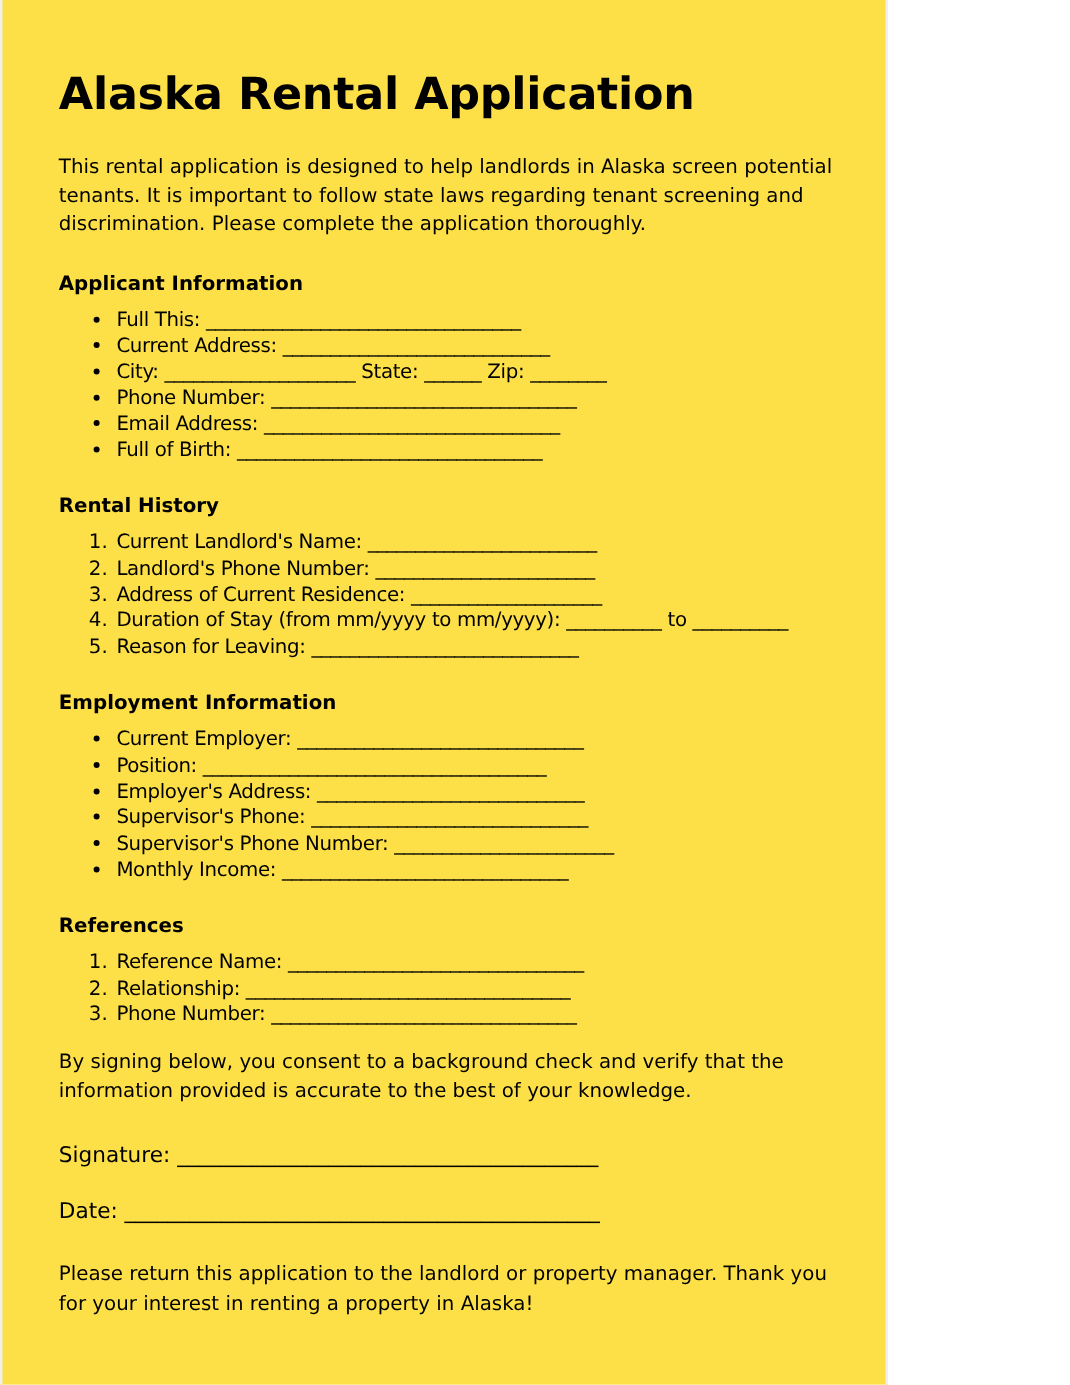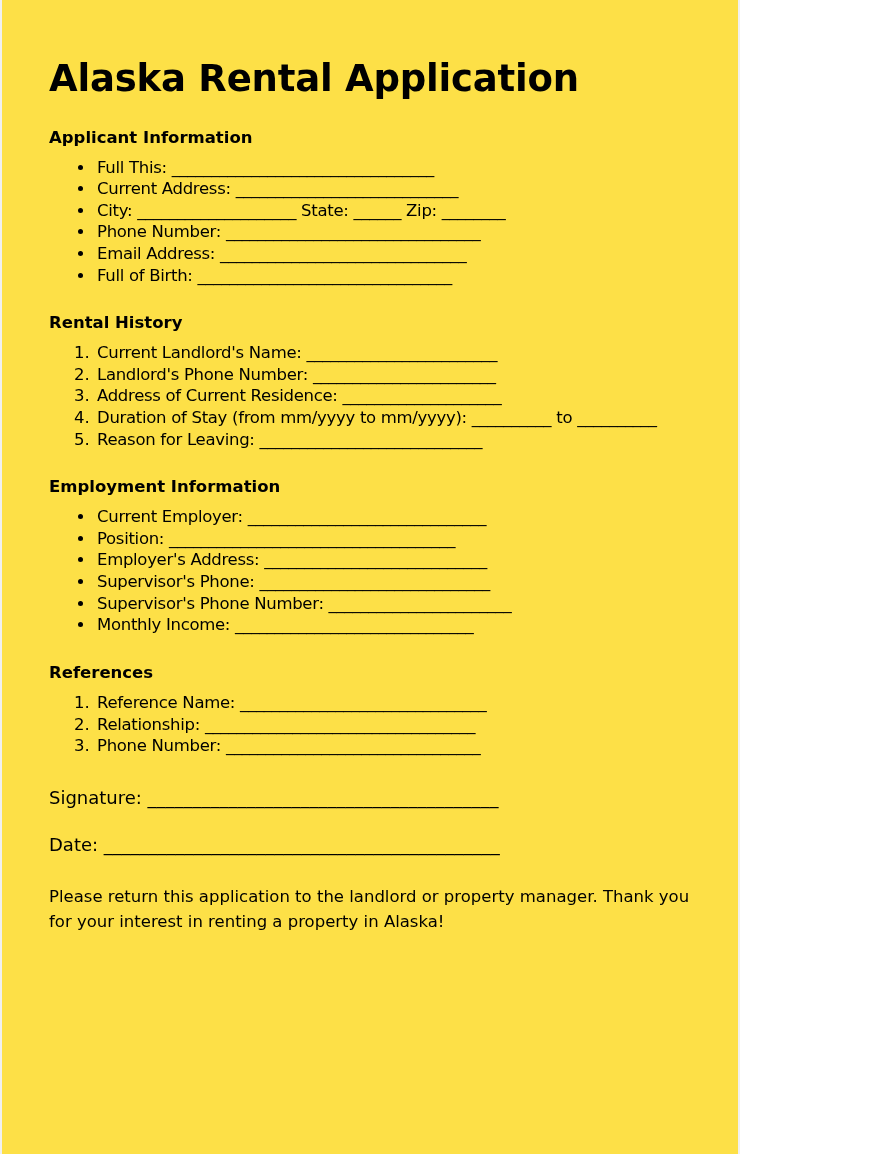--- a/index.html
+++ b/index.html
@@ -104,20 +104,21 @@
 <body>
 
 <div class="page">
   <div class="edge-left"></div>
   <div class="edge-right"></div>
 
   <div class="content">
 
     <h1 class="doc-title">Alaska Rental Application</h1>
 
+    <p class="intro">This rental application is designed to help landlords in Alaska screen potential tenants. It is important to follow state laws regarding tenant screening and discrimination. Please complete the application thoroughly.</p>
 
     <h2 class="section-title">Applicant Information</h2>
     <ul class="field-list">
       <li><span class="blank">Full This: _________________________________</span></li>
       <li><span class="blank">Current Address: ____________________________</span></li>
       <li><span class="blank">City: ____________________ State: ______ Zip: ________</span></li>
       <li><span class="blank">Phone Number: ________________________________</span></li>
       <li><span class="blank">Email Address: _______________________________</span></li>
       <li><span class="blank">Full of Birth: ________________________________</span></li>
     </ul>
@@ -141,20 +142,21 @@
       <li><span class="blank">Monthly Income: ______________________________</span></li>
     </ul>
 
     <h2 class="section-title">References</h2>
     <ol class="field-list">
       <li><span class="blank">Reference Name: _______________________________</span></li>
       <li><span class="blank">Relationship: __________________________________</span></li>
       <li><span class="blank">Phone Number: ________________________________</span></li>
     </ol>
 
+    <p class="consent-text">By signing below, you consent to a background check and verify that the information provided is accurate to the best of your knowledge.</p>
 
     <p class="sig-row sig-signature">Signature: _______________________________________</p>
     <p class="sig-row sig-date">Date: ____________________________________________</p>
 
     <p class="closing">Please return this application to the landlord or property manager. Thank you for your interest in renting a property in Alaska!</p>
 
   </div>
 
 </div>
 

